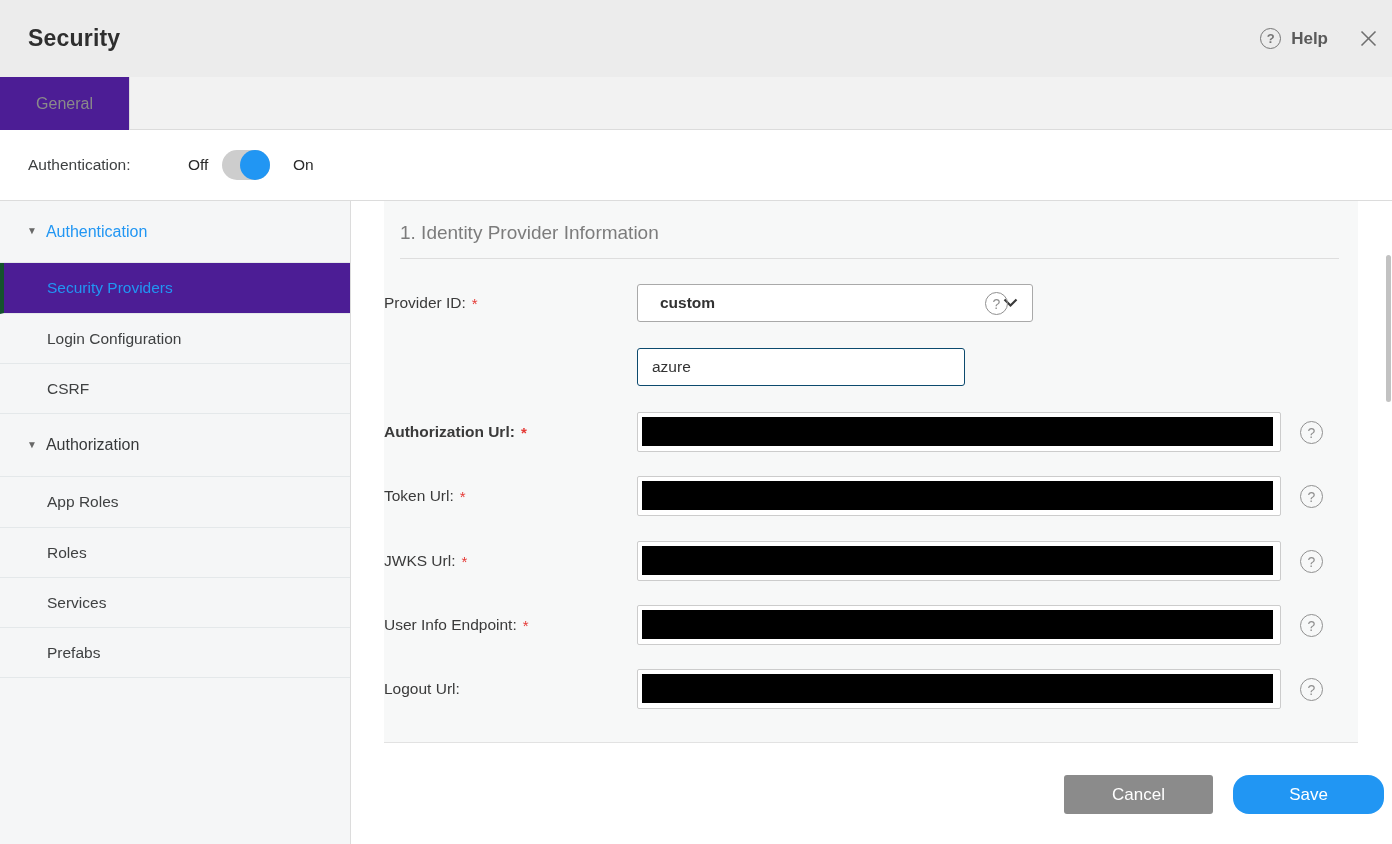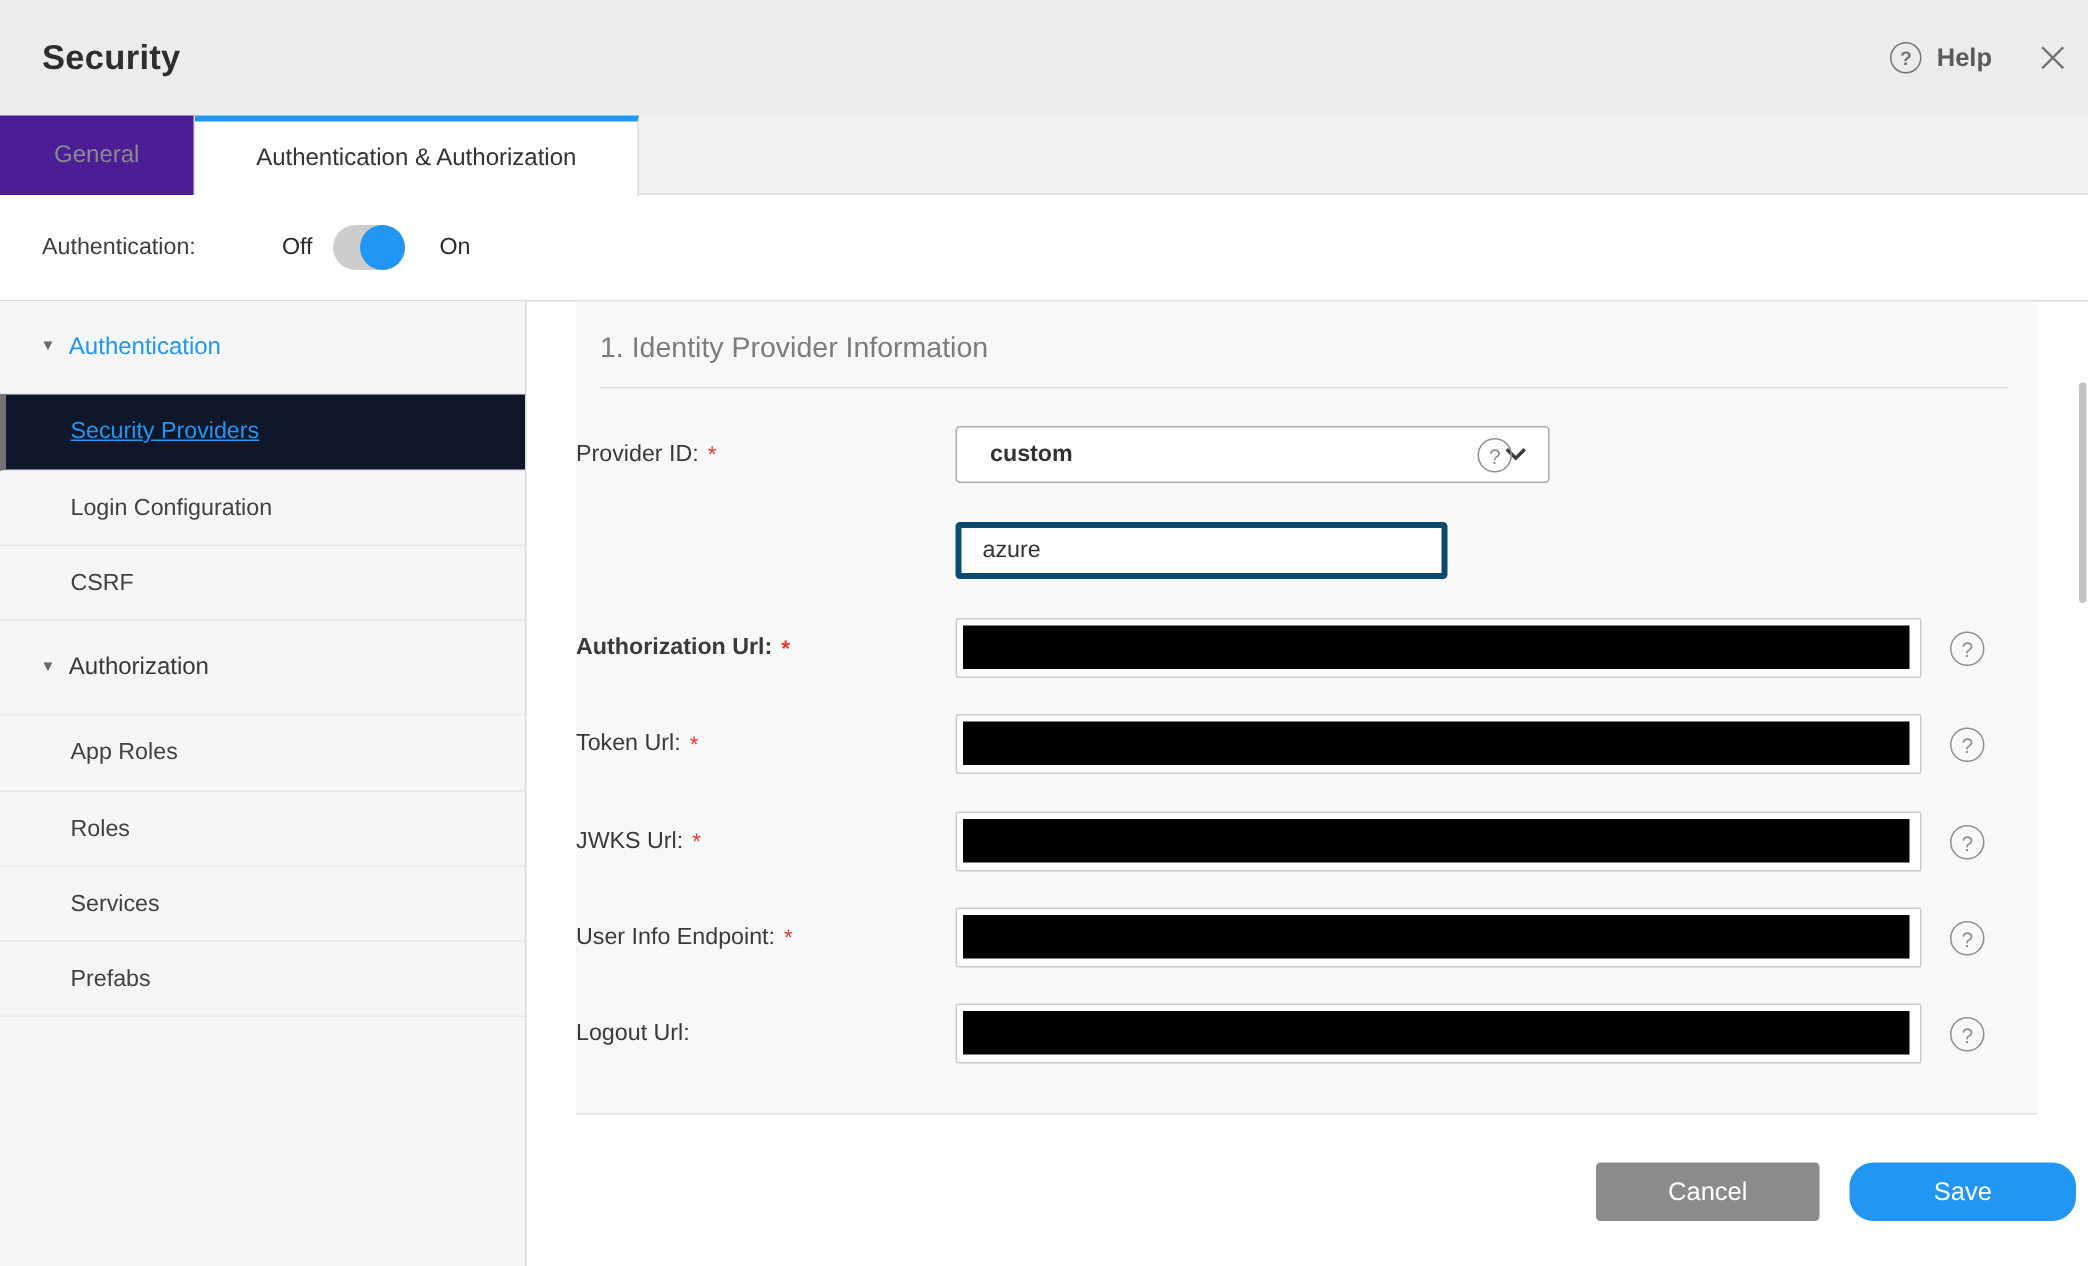--- a/index.html
+++ b/index.html
@@ -50,38 +50,38 @@
              background:#f5f6f7; border-right:1px solid #dcdcdc; }
   .side-row { display:flex; align-items:center; border-bottom:1px solid #e4e8ea;
               cursor:pointer; background:#f5f6f7; }
   .side-hdr { height:62px; padding-left:27px; font-size:16px; }
   .side-hdr2 { height:63px; }
   .tri { font-size:10px; color:#686868; margin-right:9px; transform:translateY(-1px); }
   .hdr-auth { color:#2196f3; }
   .hdr-authz { color:#37393a; }
   .side-item { height:50px; padding-left:47px; font-size:15.5px; color:#3f4142; }
   .side-item-first { height:51px; }
-  .side-item.selected { background:#0f172a; border-left:4px solid #737373;
-                        padding-left:43px; color:#2196f3;text-decoration:underline; }
+  .side-item.selected { background:#4c1d95; border-left:4px solid #14532d;
+                        padding-left:43px; color:#2196f3; }
 
   
   .panel { position:absolute; left:384px; top:201px; width:974px; height:542px;
            background:#f7f8f8; border-bottom:1px solid #e2e2e2; }
   .section-title { position:absolute; left:16px; top:21px; font-size:19px; color:#7c7c7c; }
   .section-divider { position:absolute; left:16px; top:57px; width:939px; height:1px;
                      background:#dedede; }
   .f-label { position:absolute; left:0; width:230px; display:flex; align-items:center;
              font-size:15.5px; color:#3a3a3a; }
   .req { color:#e53935; margin-left:6px; font-size:15px; }
   .sel-box { position:absolute; left:253px; width:396px; height:38px; background:#fff;
              border:1px solid #a9a9a9; border-radius:3px; display:flex; align-items:center;
              padding:0 14px 0 22px; font-size:15.5px; color:#333; cursor:pointer;font-weight:bold; }
   .sel-box .chev { margin-left:auto; display:flex; }
   .txt-input { position:absolute; left:253px; width:328px; height:38px; background:#fff;
-               border:4px solid #0c4a6e; border-radius:3px; padding:0 14px; font-size:15.5px;
+               border:1px solid #0c4a6e; border-radius:3px; padding:0 14px; font-size:15.5px;
                color:#333; font-family:"Liberation Sans", sans-serif; outline:none; }
   .red-box { position:absolute; left:253px; width:644px; height:40px; background:#fff;
              border:1px solid #cccccc; border-radius:2px; cursor:text; }
   .red-bar { position:absolute; left:4px; top:4px; right:7px; bottom:5px; background:#000; }
   .q-circle { position:absolute; width:23px; height:23px; border:1.5px solid #909090;
               border-radius:50%; color:#909090; font-size:14px; display:flex;
               align-items:center; justify-content:center; cursor:pointer; background:transparent; }
   .top-r0 { top:83px; height:38px; }
   .top-r2 { top:211px; height:40px;font-weight:bold; }
   .top-r3 { top:275px; height:40px; }
@@ -118,23 +118,20 @@
           <line x1="15.5" y1="1.5" x2="1.5" y2="15.5" stroke="#6f6f6f" stroke-width="1.6"></line>
         </svg>
       </div>
     </div>
   </div>
 
   <div class="tabbar">
     <div class="tab tab-general">
       <span>General</span>
     </div>
-    <div class="tab tab-active">
-      <span>Authentication &amp; Authorization</span>
-    </div>
   </div>
 
   <div class="toggle-row">
     <div class="toggle-label">Authentication:</div>
     <div class="toggle-off">Off</div>
     <div class="switch">
       <div class="switch-knob"></div>
     </div>
     <div class="toggle-on">On</div>
   </div>

